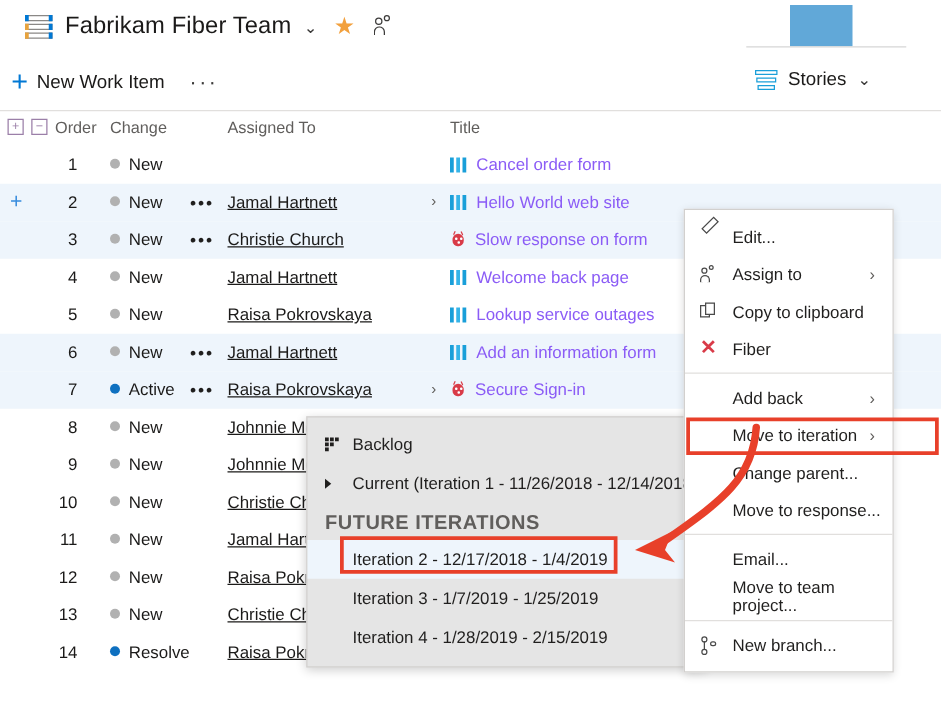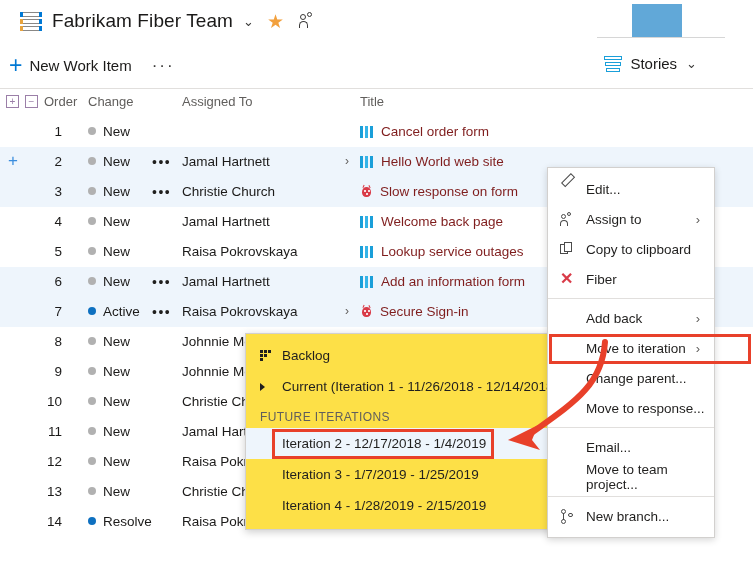--- a/index.html
+++ b/index.html
@@ -59,22 +59,22 @@
   .thead { height:28px; position:relative; }
   .thead .exp { position:absolute; left:6px; top:6px; width:13px; height:13px;
       border:1.2px solid #9b7fa8; color:#9b7fa8; font-size:10px; line-height:11px; text-align:center; }
   .thead .col { position:absolute; top:5px; font-size:13px; color:#605e5c; }
   .trow { position:relative; height:30px; }
   .trow.hl { background:#eef5fc; }
   .cell { position:absolute; top:7px; font-size:13.5px; color:#1b1a19; white-space:nowrap; }
   .c-order  { width:34px; text-align:right; }
   .c-state  { left:88px; }
   .c-dots   { left:152px; color:#201f1e; font-size:14px; letter-spacing:1.5px; line-height:14px; top:8px; }
-  .c-asg    { left:182px; }
-  .c-title  { left:360px; display:flex; align-items:center; color:#7f1d1d; }
+  .c-asg    { left:182px;text-decoration:underline; }
+  .c-title  { left:360px; display:flex; align-items:center; color:#8b5cf6; }
   .c-expand { left:345px; color:#605e5c; font-size:12px; }
   .c-plus   { left:8px; top:5px; color:#3a8dde; font-size:17px; line-height:17px; font-weight:300; }
   .dot { display:inline-block; width:8px; height:8px; border-radius:50%; margin-right:7px; vertical-align:1px; }
   .dot.new { background:#b1b1b1; }
   .dot.active { background:#0e70c0; }
   .dot.resolve { background:#0e70c0; }
 
   
   .ico-story { width:14px; height:12px; position:relative; margin-right:7px; flex:none; }
   .ico-story i { position:absolute; top:0; width:3px; height:12px; background:#1a9fd9; }
@@ -109,26 +109,26 @@
   .ic-branch { width:14px; height:15px; position:relative; }
   .ic-branch .c1 { position:absolute; left:1px; top:0; width:5px; height:5px; border:1.2px solid #4a4a4a; border-radius:50%; }
   .ic-branch .c2 { position:absolute; left:1px; top:10px; width:5px; height:5px; border:1.2px solid #4a4a4a; border-radius:50%; }
   .ic-branch .c3 { position:absolute; left:8px; top:4px; width:4.5px; height:4.5px; border:1.2px solid #4a4a4a; border-radius:50%; }
   .ic-branch .ln { position:absolute; left:3px; top:4px; width:1.2px; height:7px; background:#4a4a4a; }
 
   
   .hl-box { position:absolute; border:3px solid #e8402a; pointer-events:none; }
 
   
-  .flyout { position:absolute; left:245px; top:333px; width:320px; background:#fde047;
+  .flyout { position:absolute; left:245px; top:333px; width:320px; background:#e5e5e5;
             border:1px solid #d2d0ce; box-shadow:0 2px 8px rgba(0,0,0,.2); padding:6px 0 8px 0; }
   .fi { height:31px; display:flex; align-items:center; padding-left:14px; font-size:13.5px; color:#201f1e; }
   .fi.sel { background:#eef5fc; }
   .fi .fico { width:22px; flex:none; }
-  .fsec { font-size:12px; color:#605e5c; font-weight:400; letter-spacing:.4px; padding:8px 0 4px 14px; }
+  .fsec { font-size:16px; color:#605e5c; font-weight:700; letter-spacing:.4px; padding:8px 0 4px 14px; }
   .ic-backlog { width:11px; height:10px; position:relative; display:inline-block; }
   .ic-backlog s { position:absolute; background:#201f1e; }
   .ic-backlog s:nth-child(1){left:0;top:0;width:3px;height:3px;}
   .ic-backlog s:nth-child(2){left:4px;top:0;width:3px;height:3px;}
   .ic-backlog s:nth-child(3){left:8px;top:0;width:3px;height:3px;}
   .ic-backlog s:nth-child(4){left:0;top:4px;width:3px;height:3px;}
   .ic-backlog s:nth-child(5){left:4px;top:4px;width:3px;height:3px;}
   .ic-backlog s:nth-child(6){left:0;top:8px;width:3px;height:3px;}
   .ic-tri { width:0;height:0;border-left:5px solid #201f1e;border-top:4px solid transparent;border-bottom:4px solid transparent; display:inline-block; }
 

